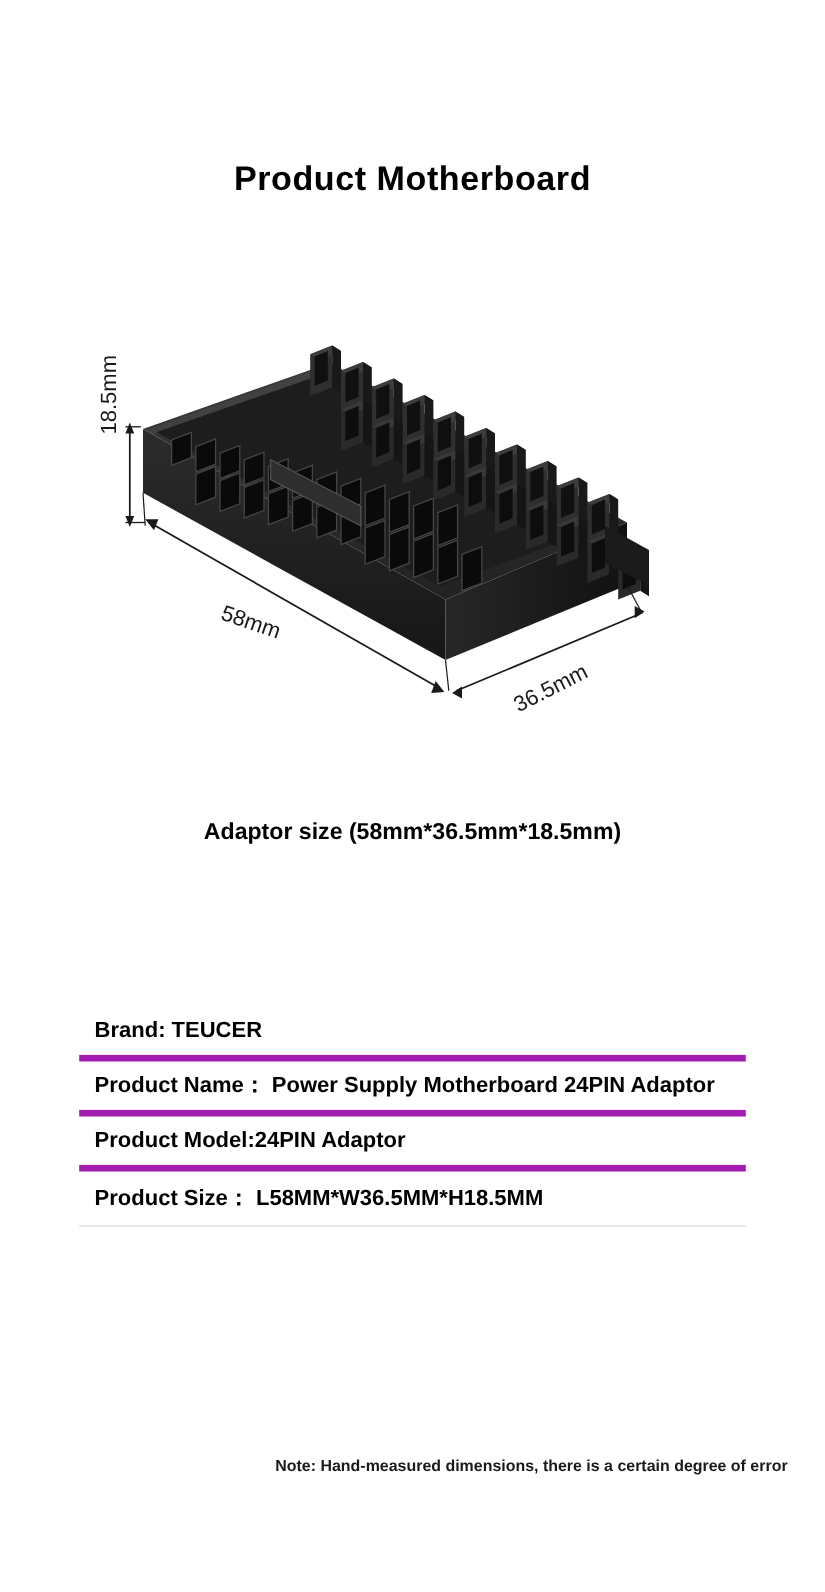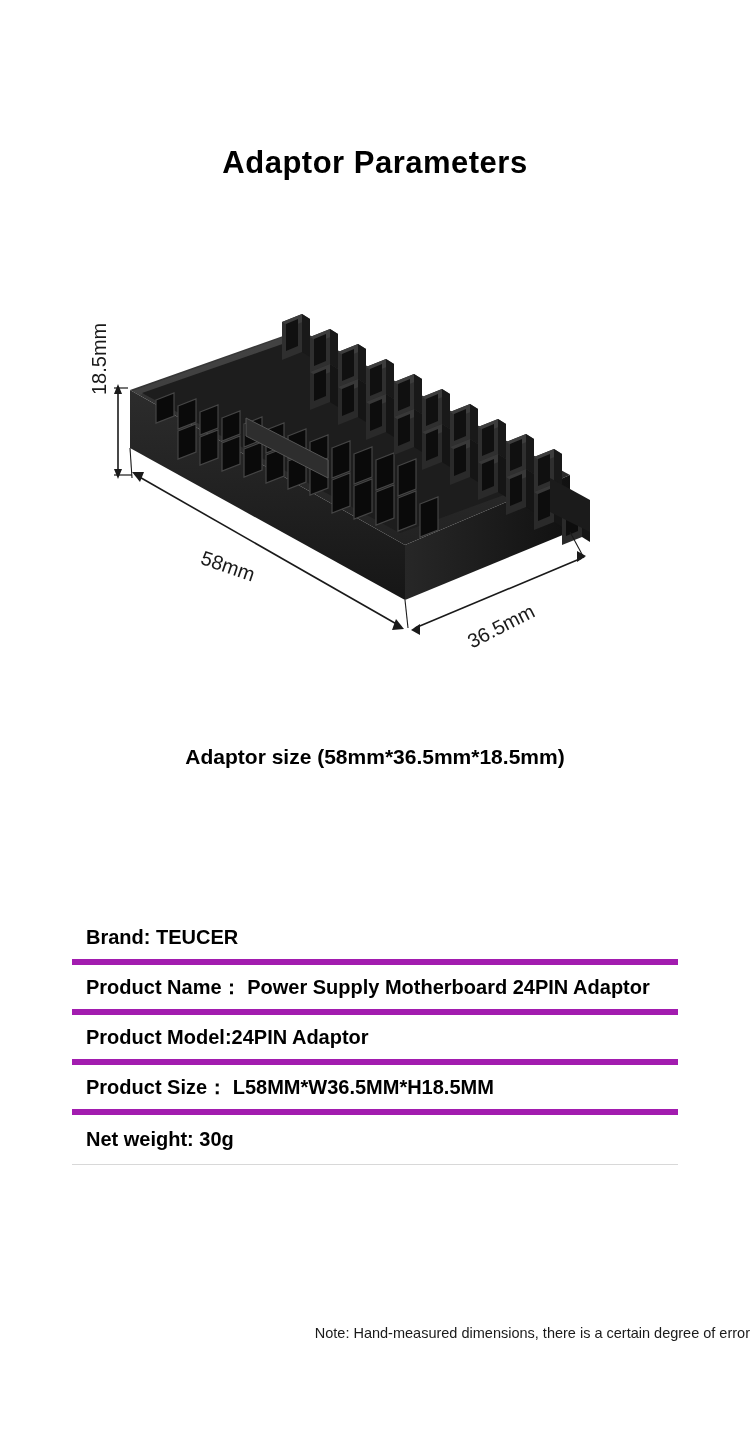--- a/index.html
+++ b/index.html
@@ -95,30 +95,31 @@
     line-height: 1.35;
     color: #000;
   }
 
   .footnote {
     position: absolute;
     top: 1325px;
     left: 0;
     width: 750px;
     text-align: right;
+    padding-right: 34px;
     box-sizing: border-box;
     font-size: 14.5px;
-    font-weight: normal;
+    font-weight: bold;
     color: #1a1a1a;
   }
 </style>
 </head>
 <body>
 
-<div class="page-title">Adaptor Parameters</div>
+<div class="page-title">Product Motherboard</div>
 
 <div class="illustration">
   <svg width="610" height="400" viewBox="0 0 610 400" xmlns="http://www.w3.org/2000/svg">
     <defs>
       <linearGradient id="topFace" x1="0" y1="0" x2="0" y2="1">
         <stop offset="0%" stop-color="#3a3a3a"></stop>
         <stop offset="100%" stop-color="#222222"></stop>
       </linearGradient>
       <linearGradient id="frontFace" x1="0" y1="0" x2="0" y2="1">
         <stop offset="0%" stop-color="#2c2c2c"></stop>
@@ -343,18 +344,15 @@
   </div>
   <div class="spec-row">
     <div class="spec-text">Product Name： Power Supply Motherboard 24PIN Adaptor</div>
   </div>
   <div class="spec-row">
     <div class="spec-text">Product Model:24PIN Adaptor</div>
   </div>
   <div class="spec-row">
     <div class="spec-text">Product Size： L58MM*W36.5MM*H18.5MM</div>
   </div>
-  <div class="spec-row">
-    <div class="spec-text">Net weight: 30g</div>
-  </div>
 </div>
 
 <div class="footnote">Note: Hand-measured dimensions, there is a certain degree of error</div>
 
 </body></html>

